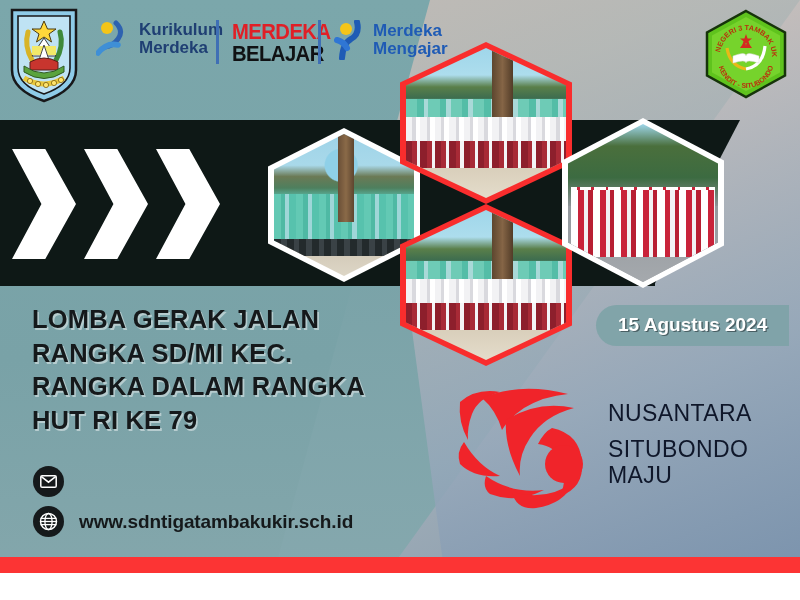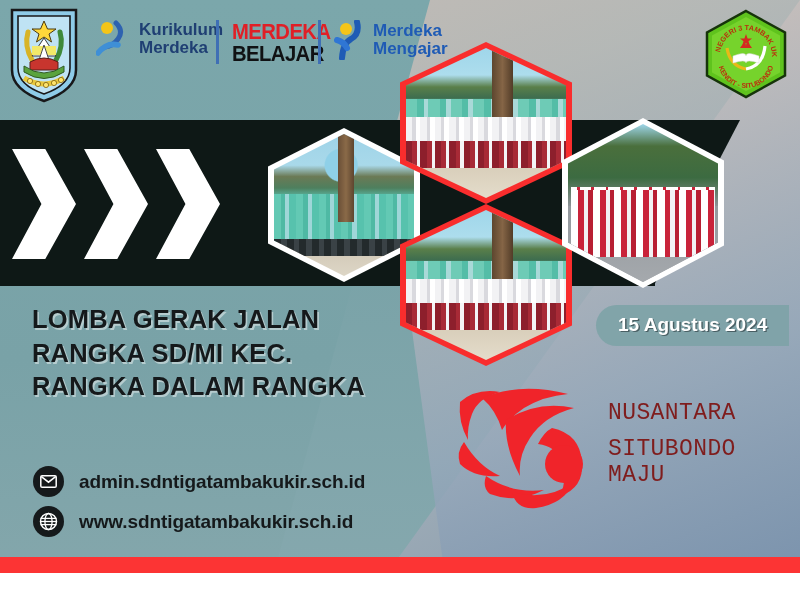--- a/index.html
+++ b/index.html
@@ -161,21 +161,21 @@
     text-shadow:1.4px 1.4px 0 rgba(30,40,44,.55);
     white-space:nowrap;
   }
 
   
   .hut{position:absolute;left:452px;top:380px;width:150px;height:135px;}
   .hut svg{width:100%;height:100%;display:block;}
   .hut-text{
     position:absolute;left:608px;top:400px;
     font-size:23px;font-weight:normal;line-height:1.16;
-    color:#7f1d1d;letter-spacing:.4px;font-family:Liberation Mono, monospace;
+    color:#0f172a;letter-spacing:.4px;
   }
   .hut-text .gap{display:block;height:9px;}
 
   
   .emblem{position:absolute;left:8px;top:4px;width:72px;height:100px;}
   .logo-km{position:absolute;left:96px;top:20px;display:flex;align-items:center;gap:9px;}
   .km-text{color:#1f3f73;font-weight:bold;font-size:17px;line-height:1.06;}
   .divider{position:absolute;width:3px;height:44px;background:#3f6fb5;top:20px;}
   .logo-mb{position:absolute;left:232px;top:21px;}
   .mb-red{color:#e01f26;font-weight:bold;font-size:22px;letter-spacing:-.6px;line-height:.98;
@@ -319,20 +319,21 @@
           <div class="caps"></div>
           <div class="marchers"></div>
       </div>
     </div>
   </div>
 
   <div class="title">
     <div>LOMBA GERAK JALAN</div>
     <div>RANGKA SD/MI KEC.</div>
     <div>RANGKA DALAM RANGKA</div>
+    <div>HUT RI KE 79</div>
   </div>
 
   <div class="date-pill">15 Agustus 2024</div>
 
   <div class="hut">
     <svg viewBox="0 0 150 135">
       <g fill="#f0242a">
         <path d="M8 22 q16 -14 40 -10 q-22 6 -28 22 q-5 13 -4 26 q-10 -18 -8 -38 Z"></path>
         <path d="M30 18 q38 -16 86 -4 q-24 2 -44 14 q-14 9 -22 22 q-6 -20 -20 -32 Z"></path>
         <path d="M54 40 q32 -20 68 -12 q-30 8 -44 30 q-12 18 -10 38 q-16 -30 -14 -56 Z"></path>
@@ -352,21 +353,20 @@
   </div>
 
   <div class="contact one">
     <div class="contact-row">
       <div class="cicon">
         <svg width="17" height="13" viewBox="0 0 17 13">
           <rect x="0.8" y="0.8" width="15.4" height="11.4" rx="1.3" fill="none" stroke="#fff" stroke-width="1.5"></rect>
           <path d="M1.4 1.6 L8.5 7.2 L15.6 1.6" fill="none" stroke="#fff" stroke-width="1.5"></path>
         </svg>
       </div>
-      <div class="ctext">admin.sdntigatambakukir.sch.id</div>
     </div>
   </div>
 
   <div class="contact two">
     <div class="contact-row">
       <div class="cicon">
         <svg width="19" height="19" viewBox="0 0 19 19">
           <circle cx="9.5" cy="9.5" r="8" fill="none" stroke="#fff" stroke-width="1.5"></circle>
           <ellipse cx="9.5" cy="9.5" rx="3.6" ry="8" fill="none" stroke="#fff" stroke-width="1.3"></ellipse>
           <line x1="1.6" y1="6.4" x2="17.4" y2="6.4" stroke="#fff" stroke-width="1.3"></line>

